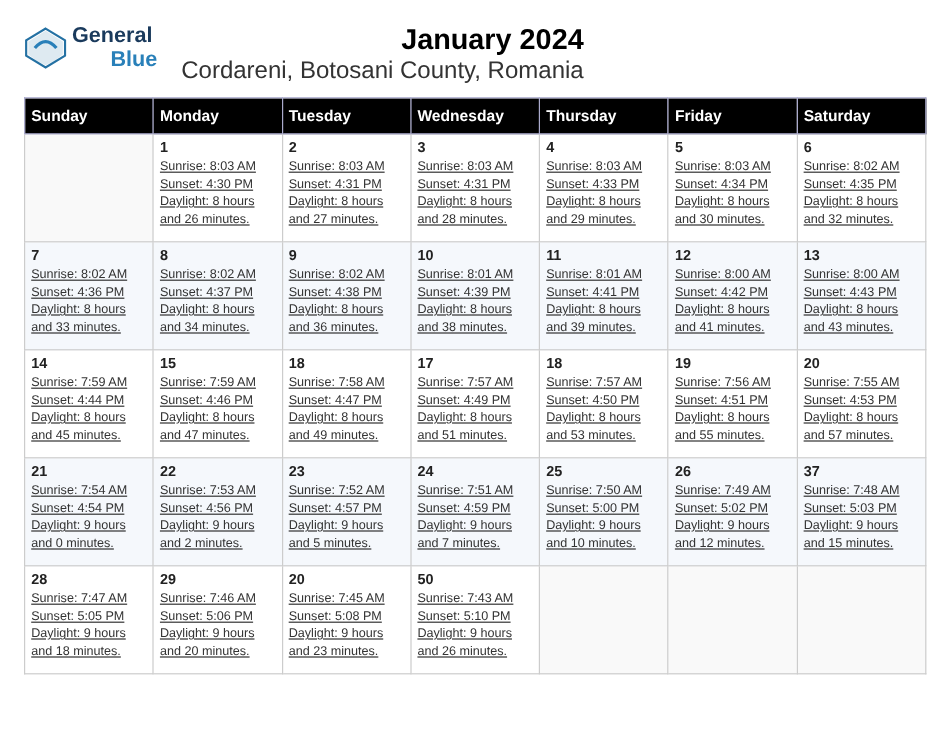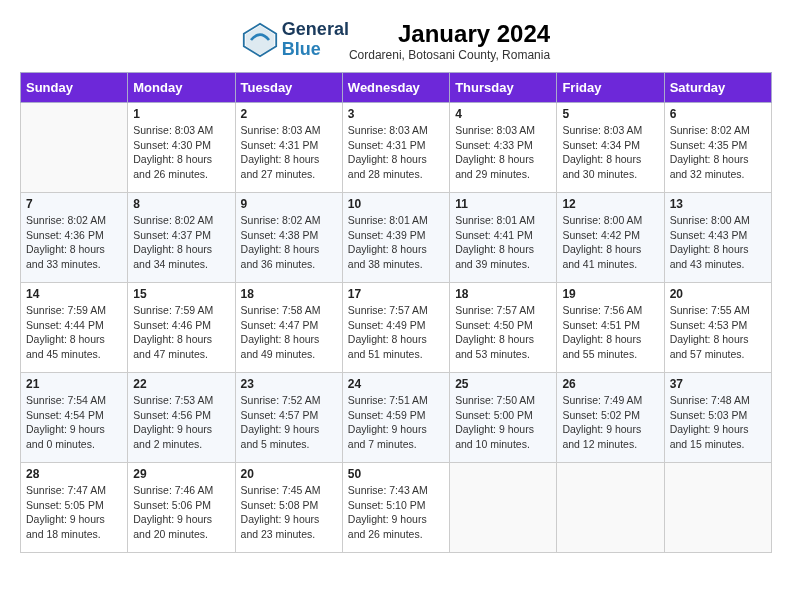--- a/index.html
+++ b/index.html
@@ -5,62 +5,63 @@
     * { box-sizing: border-box; margin: 0; padding: 0; }
     body {
       font-family: Arial, sans-serif;
       background: #fff;
       width: 792px;
       min-height: 612px;
       padding: 20px;
     }
     .header {
       display: flex;
-      justify-content: center;
+      justify-content: flex-start;
       align-items: flex-start;
       margin-bottom: 10px;
     }
     .logo {
       display: flex;
       align-items: center;
       gap: 4px;
     }
     .logo-text {
       display: flex;
       flex-direction: column;
       font-size: 18px;
       font-weight: bold;
       color: #1a3a5c;
       line-height: 1.1;
     }
     .logo-text span:first-child { color: #1a3a5c; }
-    .logo-text span:last-child { color: #2980b9; }
+    .logo-text span:last-child { color: #2980b9; margin-left: 32px; }
     .logo-icon {
       width: 36px;
       height: 36px;
     }
     .title-block {
       text-align: right;
     }
     .calendar-title {
       font-size: 24px;
       font-weight: bold;
       color: #000000;
     }
     .calendar-subtitle {
-      font-size: 12px;
+      font-size: 20px;
       color: #333;
+      margin-left: 20px;
     }
     table {
       width: 100%;
       border-collapse: collapse;
       font-size: 11px;
     }
     thead tr {
-      background-color: #6d28d9;
+      background-color: #000000;
       color: #fff;
     }
     thead th {
       padding: 7px 5px;
       text-align: left;
       font-size: 13px;
       font-weight: bold;
       border: 1px solid #aac;
     }
     tbody td {
@@ -76,20 +77,21 @@
     .day-num {
       font-weight: bold;
       font-size: 12px;
       display: block;
       margin-bottom: 2px;
     }
     .day-info {
       font-size: 10.5px;
       color: #333;
       line-height: 1.4;
+      text-decoration: underline;
     }
     .empty-cell { background: #f9f9f9; }
   </style>
 </head>
 <body>
 
 <div class="header">
   <div class="logo">
     <svg class="logo-icon" viewBox="0 0 40 40">
       <polygon points="20,4 36,14 36,26 28,32 20,36 12,32 4,26 4,14" fill="#2471a3" opacity="0.15"></polygon>

